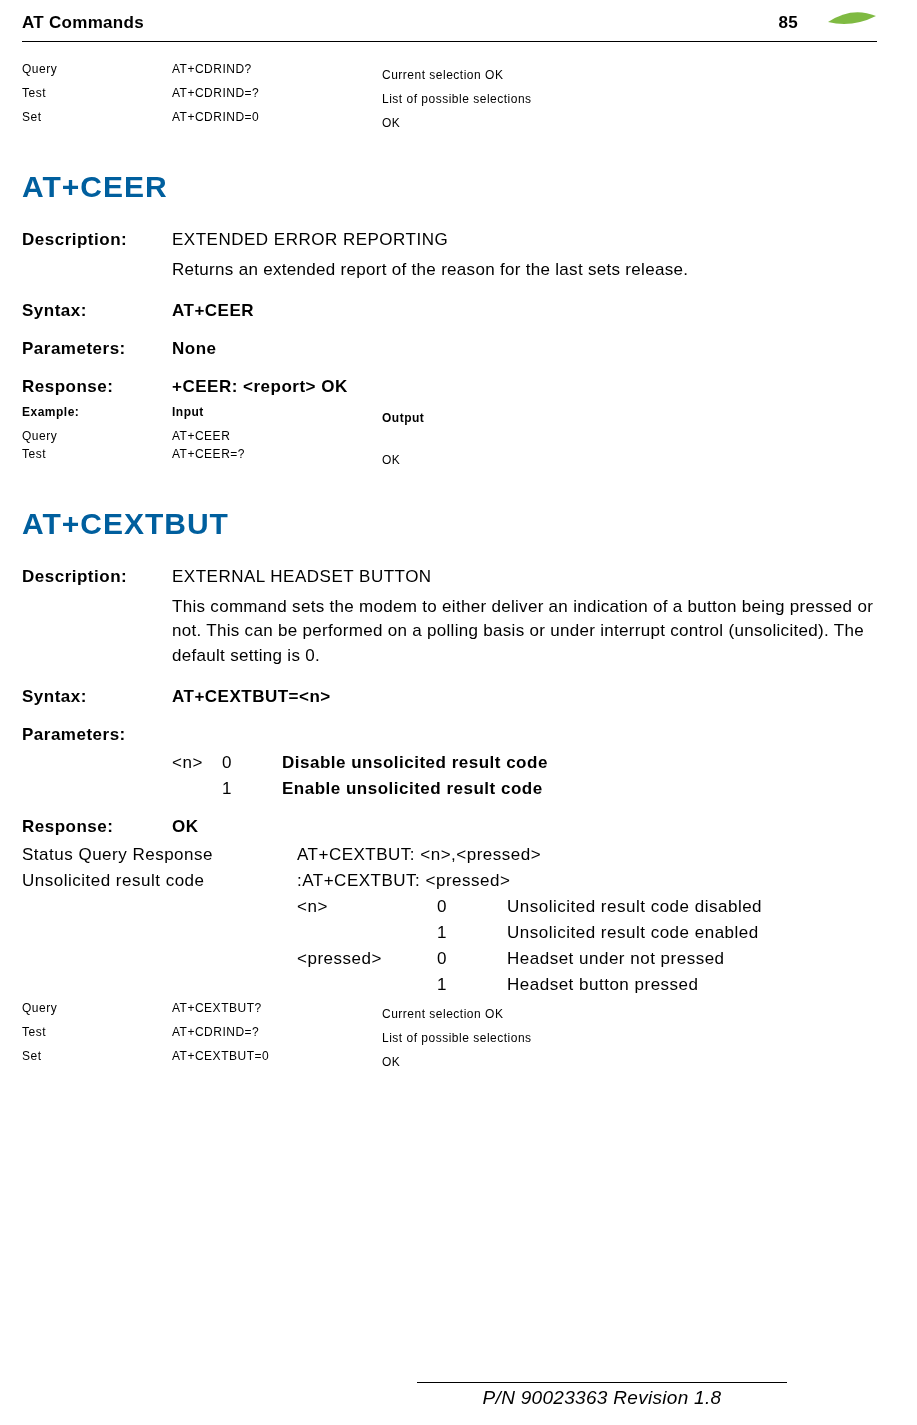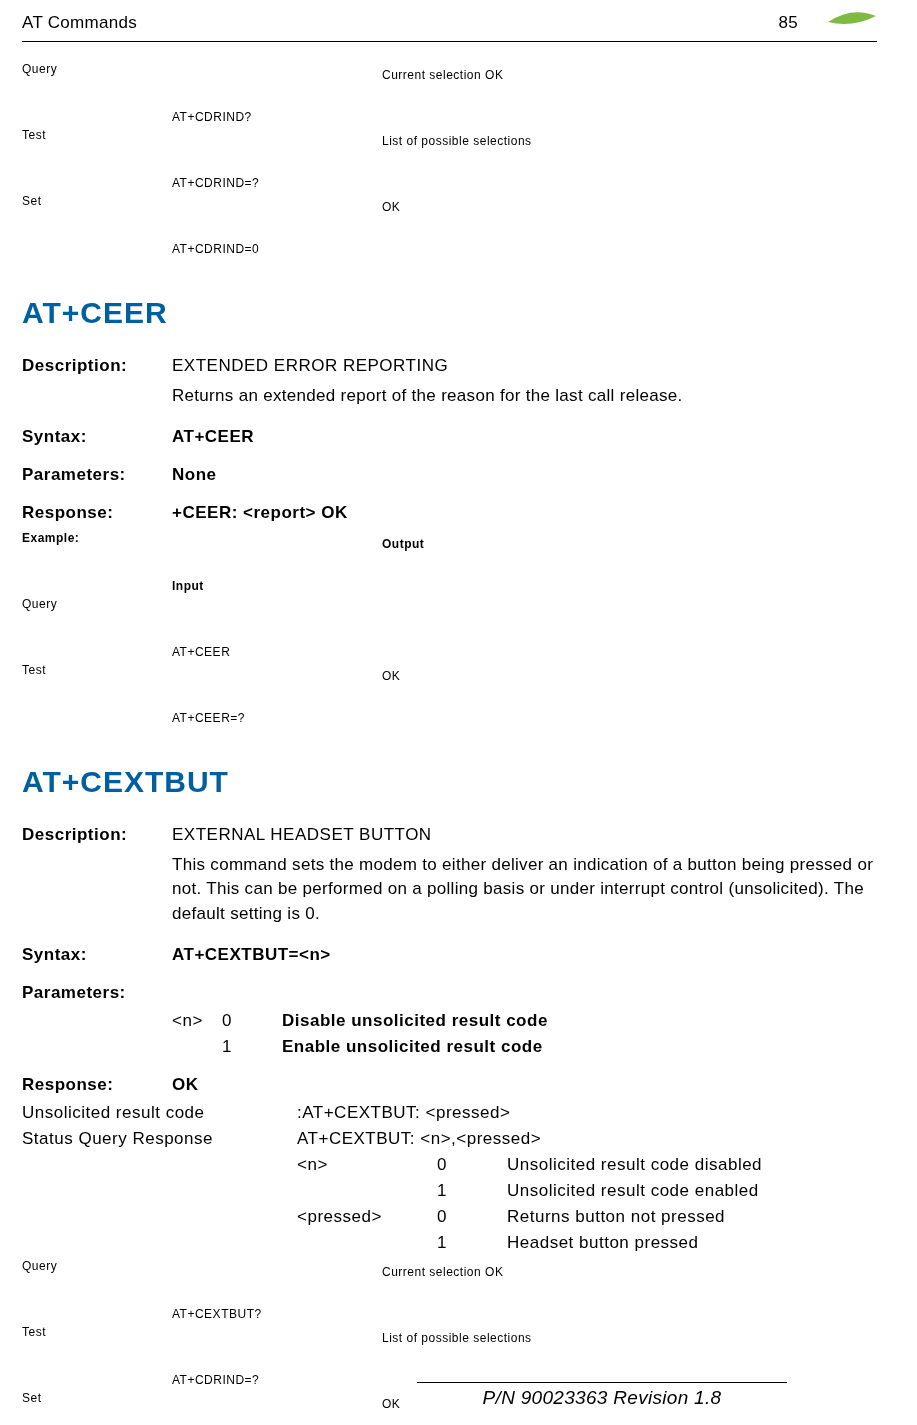--- a/index.html
+++ b/index.html
@@ -13,21 +13,21 @@
     box-sizing: border-box;
   }
   .page {
     padding: 10px 40px 20px 22px;
     box-sizing: border-box;
   }
   .header-row {
     display: flex;
     justify-content: space-between;
     align-items: center;
-    font-weight: normal;
+    font-weight: bold;
     font-size: 17px;
     letter-spacing: 0.3px;
     padding-bottom: 6px;
   }
   .header-right {
     display: flex;
     align-items: center;
     gap: 29px;
   }
   .swoosh {
@@ -38,21 +38,21 @@
     border-top: 1.5px solid #000;
     margin: 0 0 20px 0;
   }
   .row3 {
     display: flex;
     font-size: 12px;
     margin: 4px 0;
     letter-spacing: 0.5px;
   }
   .c1 { width: 150px; }
-  .c2 { width: 210px; margin-top: 48px; }
+  .c2 { width: 210px; }
   .c3 { flex: 1; margin-top: 6px; }
   h1 {
     color: #005f9e;
     font-size: 30px;
     letter-spacing: 1px;
     margin: 40px 0 26px 0;
     font-weight: bold;
   }
   .labelrow {
     display: flex;
@@ -144,21 +144,21 @@
     <span class="c2">AT+CDRIND=0</span>
     <span class="c3">OK</span>
   </div>
 
   <h1>AT+CEER</h1>
 
   <div class="labelrow">
     <span class="label">Description:</span>
     <span class="val">EXTENDED ERROR REPORTING</span>
   </div>
-  <div class="desc-text indent">Returns an extended report of the reason for the last call release.</div>
+  <div class="desc-text indent">Returns an extended report of the reason for the last sets release.</div>
 
   <div class="labelrow">
     <span class="label">Syntax:</span>
     <span class="val boldv">AT+CEER</span>
   </div>
   <div class="labelrow">
     <span class="label">Parameters:</span>
     <span class="val boldv">None</span>
   </div>
   <div class="labelrow">
@@ -209,45 +209,45 @@
     <span class="pc3">1</span>
     <span class="pc4">Enable unsolicited result code</span>
   </div>
 
   <div class="labelrow">
     <span class="label">Response:</span>
     <span class="val boldv">OK</span>
   </div>
 
   <div class="resprow">
+    <span class="rc1">Status Query Response</span>
+    <span class="rc2">AT+CEXTBUT: &lt;n&gt;,&lt;pressed&gt;</span>
+  </div>
+  <div class="resprow">
     <span class="rc1">Unsolicited result code</span>
     <span class="rc2">:AT+CEXTBUT: &lt;pressed&gt;</span>
-  </div>
-  <div class="resprow">
-    <span class="rc1">Status Query Response</span>
-    <span class="rc2">AT+CEXTBUT: &lt;n&gt;,&lt;pressed&gt;</span>
   </div>
 
   <div class="subrow">
     <span class="sc1"></span>
     <span class="sc2">&lt;n&gt;</span>
     <span class="sc3">0</span>
     <span class="sc4">Unsolicited result code disabled</span>
   </div>
   <div class="subrow">
     <span class="sc1"></span>
     <span class="sc2"></span>
     <span class="sc3">1</span>
     <span class="sc4">Unsolicited result code enabled</span>
   </div>
   <div class="subrow">
     <span class="sc1"></span>
     <span class="sc2">&lt;pressed&gt;</span>
     <span class="sc3">0</span>
-    <span class="sc4">Returns button not pressed</span>
+    <span class="sc4">Headset under not pressed</span>
   </div>
   <div class="subrow">
     <span class="sc1"></span>
     <span class="sc2"></span>
     <span class="sc3">1</span>
     <span class="sc4">Headset button pressed</span>
   </div>
 
   <div class="row3">
     <span class="c1">Query</span>

